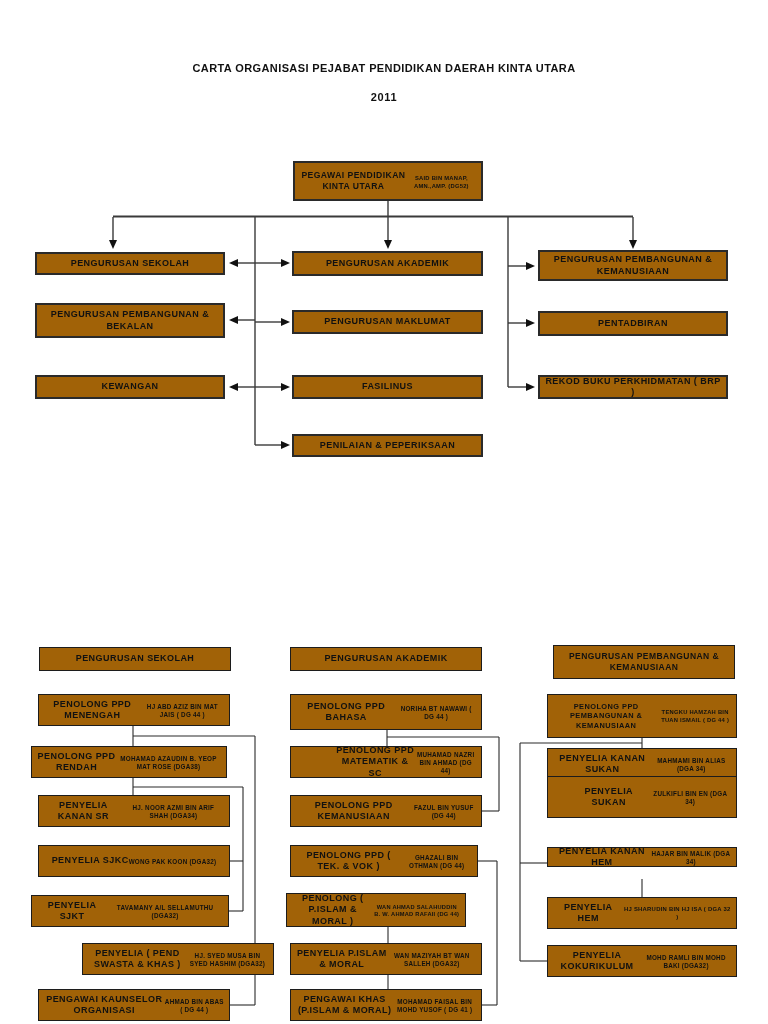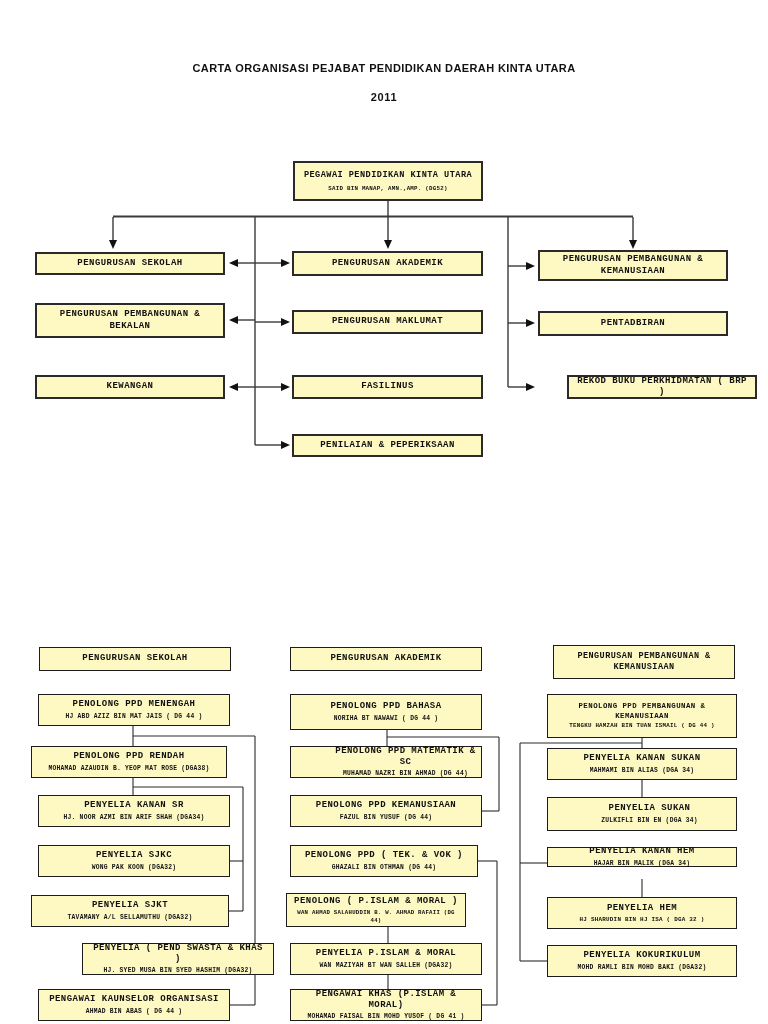--- a/index.html
+++ b/index.html
@@ -10,23 +10,23 @@
   }
   .doc-title{
     position:absolute;left:0;top:62px;width:768px;text-align:center;
     font-size:11px;font-weight:bold;letter-spacing:0.4px;
   }
   .doc-year{
     position:absolute;left:0;top:91px;width:768px;text-align:center;
     font-size:11px;font-weight:bold;letter-spacing:0.6px;
   }
   .box{
-    position:absolute;box-sizing:border-box;background:#fef9c3;border:1px solid #1c1c1c;
-    display:flex;flex-direction:column;align-items:center;justify-content:center;
-    text-align:center;padding:1px 5px;font-family:Liberation Mono, monospace;
+    position:absolute;box-sizing:border-box;background:#a16207;border:1px solid #1c1c1c;
+    display:flex;align-items:center;justify-content:center;
+    text-align:center;padding:1px 5px;
   }
   .b2{border-width:2px;border-color:#2a2a2a;}
   .bt{font-size:9px;font-weight:bold;letter-spacing:0.45px;line-height:1.25;}
   .bs{font-size:6.3px;font-weight:bold;letter-spacing:0.25px;line-height:1.3;margin-top:2px;}
   svg.wires{position:absolute;left:0;top:0;pointer-events:none;}
 
   
   .root-box{left:293px;top:161px;width:190px;height:40px;}
   .root-box .bt{font-size:8.6px;}
   .root-box .bs{font-size:5.8px;margin-top:4px;}
@@ -61,21 +61,21 @@
   .lm5{left:290px;top:943px;width:192px;height:32px;}
   .lm6{left:290px;top:989px;width:192px;height:32px;}
 
   
   .lhR{left:553px;top:645px;width:182px;height:34px;}
   .lhR .bt{font-size:8.5px;}
   .lr0{left:547px;top:694px;width:190px;height:44px;}
   .lr0 .bt{font-size:7.4px;}
   .lr0 .bs{font-size:5.8px;margin-top:1px;}
   .lr1{left:547px;top:748px;width:190px;height:32px;}
-  .lr2{left:547px;top:797px;width:190px;height:34px;padding-left:20px;}
+  .lr2{left:547px;top:776px;width:190px;height:42px;padding-left:20px;}
   .lr3{left:547px;top:847px;width:190px;height:20px;}
   .lr4{left:547px;top:897px;width:190px;height:32px;}
   .lr4 .bs{font-size:5.9px;}
   .lr5{left:547px;top:945px;width:190px;height:32px;}
 </style>
 </head>
 <body>
 
 <div id="page">
 
@@ -181,21 +181,21 @@
   <div class="box b2 um3">
     <div class="bt">PENILAIAN &amp; PEPERIKSAAN</div>
   </div>
 
   <div class="box b2 ur0" style="left:538px;top:250px;width:190px;height:31px;">
     <div class="bt">PENGURUSAN PEMBANGUNAN &amp; KEMANUSIAAN</div>
   </div>
   <div class="box b2 ur1">
     <div class="bt">PENTADBIRAN</div>
   </div>
-  <div class="box b2" style="left:538px;top:375px;width:190px;height:24px;margin-left:29px;">
+  <div class="box b2" style="left:538px;top:375px;width:190px;height:24px;">
     <div class="bt">REKOD BUKU PERKHIDMATAN ( BRP )</div>
   </div>
 
   <div class="box lhL">
     <div class="bt">PENGURUSAN SEKOLAH</div>
   </div>
   <div class="box ll0">
     <div class="bt">PENOLONG PPD MENENGAH</div>
     <div class="bs">HJ ABD AZIZ BIN MAT JAIS ( DG 44 )</div>
   </div>

